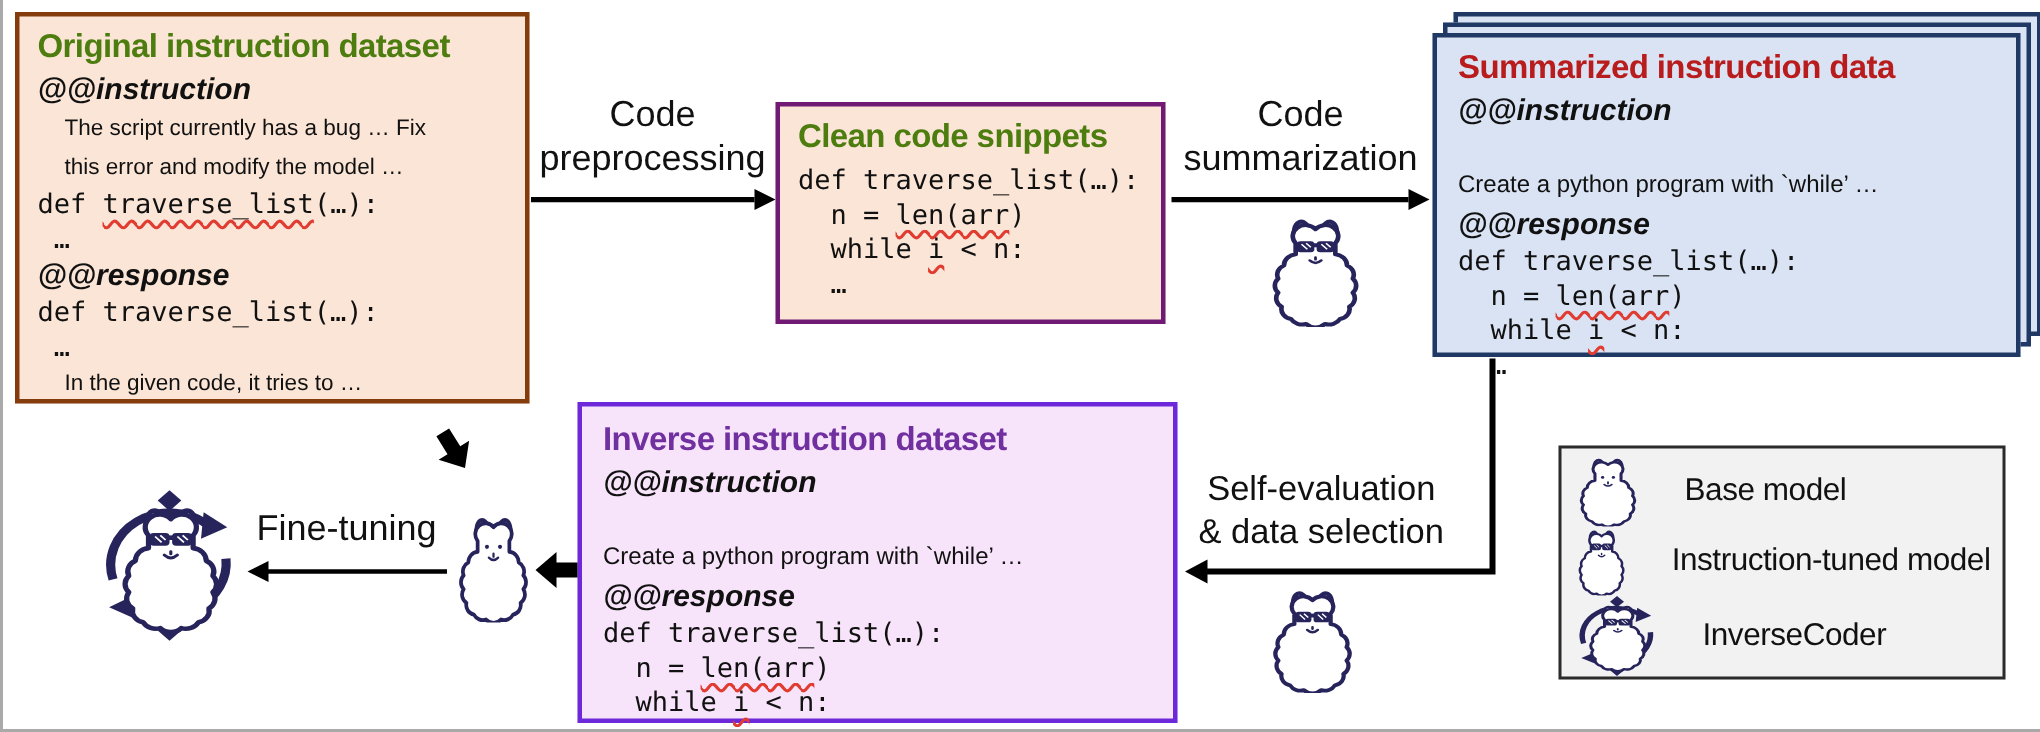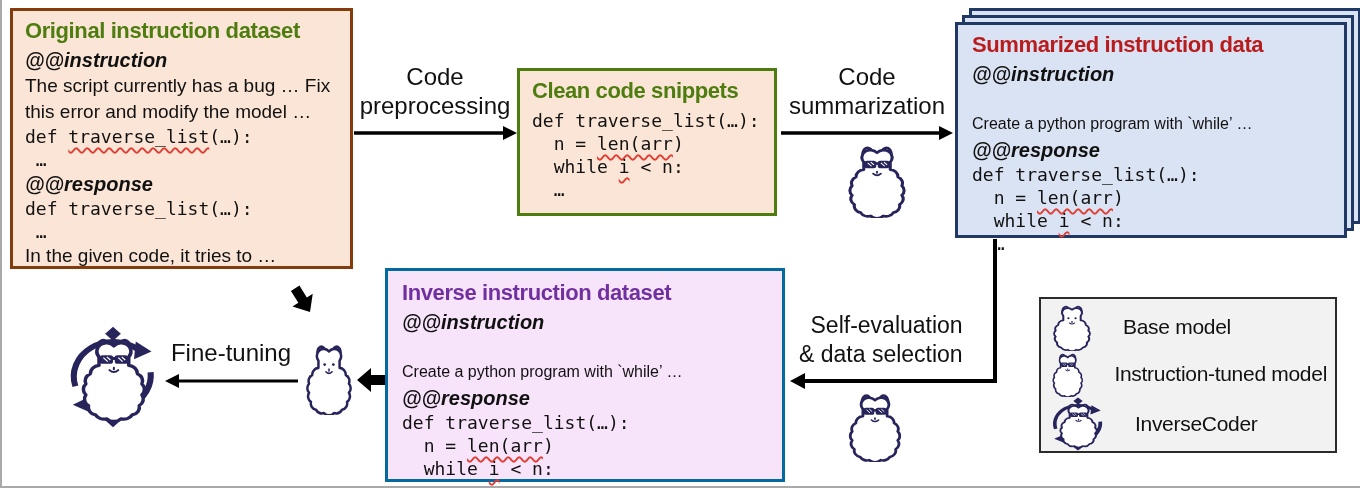--- a/index.html
+++ b/index.html
@@ -7,39 +7,39 @@
     position:relative;width:1360px;height:488px;background:#ffffff;
     font-family:"Liberation Sans",sans-serif;color:#111;overflow:hidden;
     border-left:2px solid #a9a9a9;border-bottom:2px solid #a9a9a9;box-sizing:border-box;
   }
   .box{position:absolute;box-sizing:border-box;}
   .box-title{font-weight:700;font-size:22px;letter-spacing:-0.4px;line-height:28px;margin-bottom:2px;white-space:nowrap;}
   .brown{color:#4d7c0f;}
   .navy{color:#b91c1c;}
   .purple{color:#7030A0;}
   .tag{font-weight:700;font-style:italic;font-size:20px;line-height:26px;white-space:nowrap;}
-  .body-text{font-size:19px;line-height:26px;white-space:nowrap;}
+  .body-text{font-size:15px;line-height:26px;white-space:nowrap;margin-left:18px;}
   .body-text-lg{font-size:16px;line-height:27px;white-space:nowrap;margin-top:23px;}
   .code-line{font-family:"DejaVu Sans Mono",monospace;font-size:18px;line-height:23px;white-space:pre;}
   .wavy{
     text-decoration-line:underline;text-decoration-style:wavy;
     text-decoration-color:#e03c31;text-decoration-thickness:1.5px;text-underline-offset:4px;
   }
   .box-original{left:8px;top:8px;width:343px;height:261px;background:#FBE5D6;border:3px solid #843C0C;padding:6px 12px;}
-  .box-clean{left:515px;top:68px;width:260px;height:148px;background:#FBE5D6;border:3px solid #4d7c0f;padding:6px 12px;}
+  .box-clean{left:515px;top:68px;width:260px;height:148px;background:#FBE5D6;border:3px solid #701a75;padding:6px 12px;}
   .card{position:absolute;width:392px;height:216px;background:#DAE3F3;border:3px solid #1F3864;box-sizing:border-box;}
   .card-front{left:953px;top:22px;padding:6px 14px;}
   .card-b1{left:960px;top:15px;}
   .card-b2{left:967px;top:8px;}
-  .box-inverse{left:383px;top:268px;width:400px;height:214px;background:#F8E4FA;border:3px solid #0369a1;padding:8px 14px;}
+  .box-inverse{left:383px;top:268px;width:400px;height:214px;background:#F8E4FA;border:3px solid #6d28d9;padding:8px 14px;}
   .legend{left:1037px;top:297px;width:298px;height:156px;background:#F2F2F2;border:2px solid #2b2b2b;padding:4px 8px;display:flex;flex-direction:column;justify-content:space-around;}
   .legend-row{display:flex;align-items:center;gap:28px;}
   .legend-label{font-size:21px;letter-spacing:-0.3px;white-space:nowrap;}
   .flow-label{position:absolute;font-size:24px;line-height:29px;text-align:center;white-space:nowrap;}
-  .flow-label-left{text-align:right;}
+  .flow-label-left{text-align:center;}
   .overlay{position:absolute;left:0;top:0;pointer-events:none;}
   .llama{position:absolute;}
   .mb4{margin-bottom:4px;}
 </style>
 </head>
 <body>
 
 <div class="canvas">
 
   <svg width="0" height="0" style="position:absolute" aria-hidden="true">

